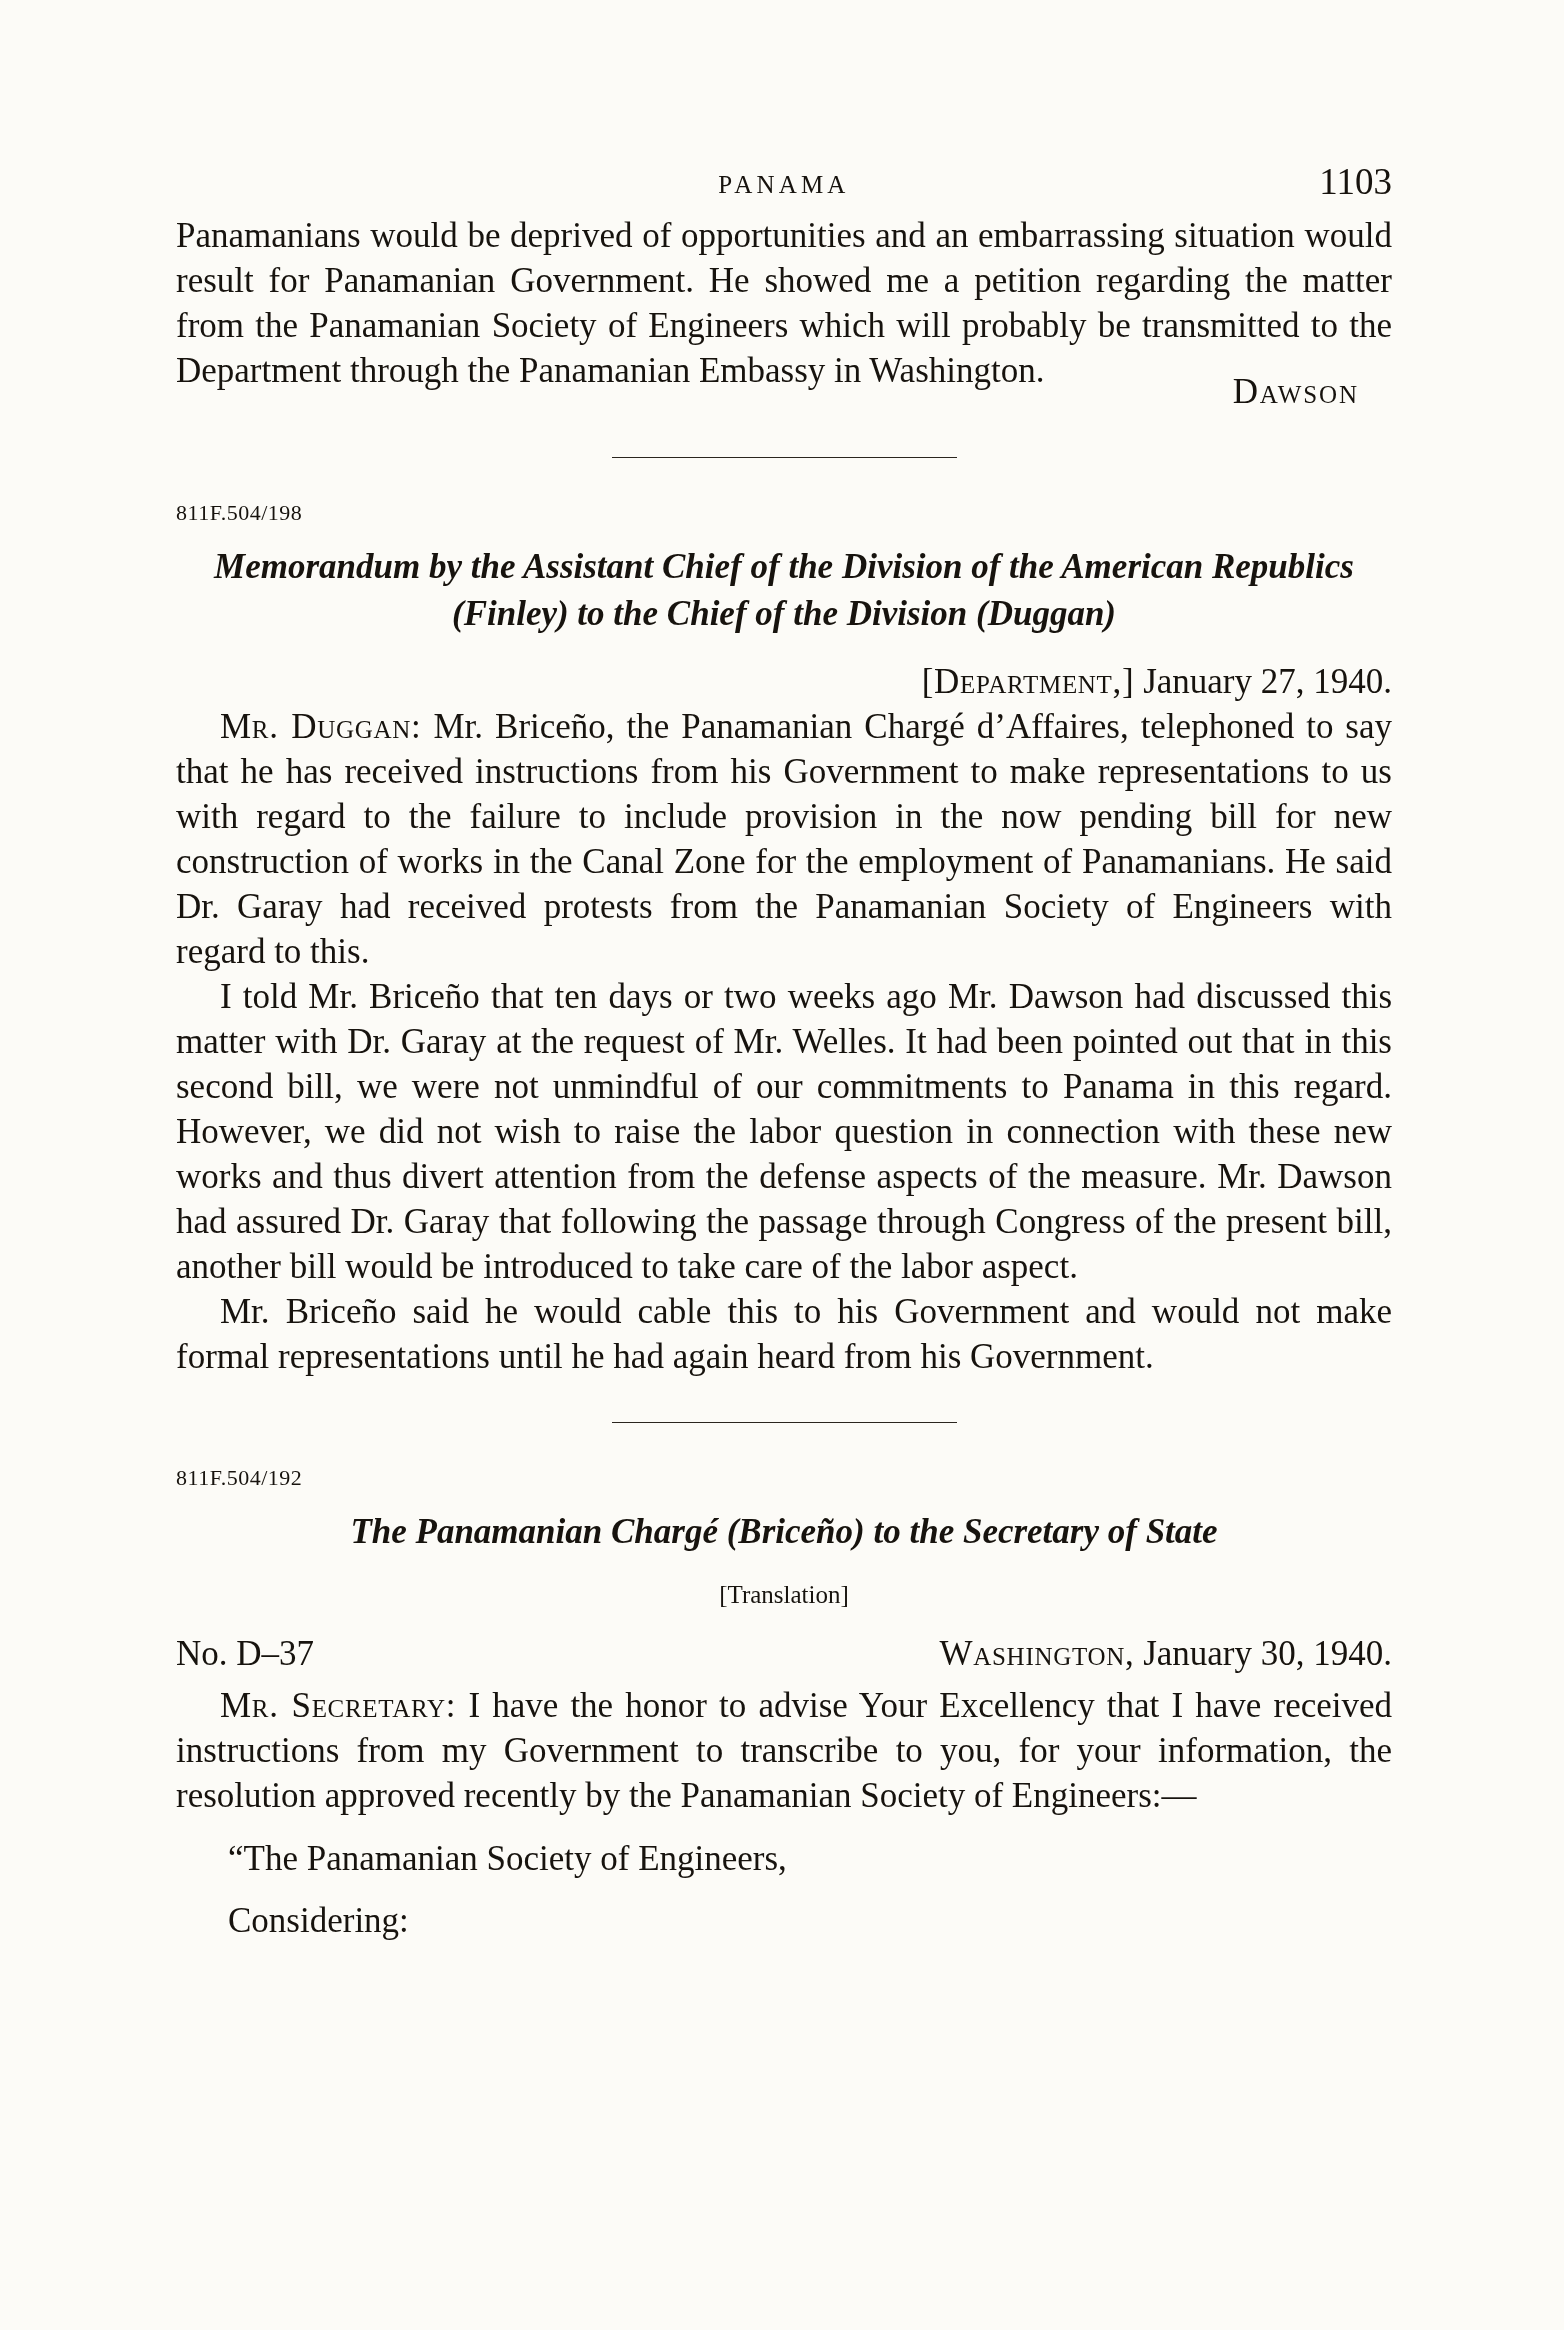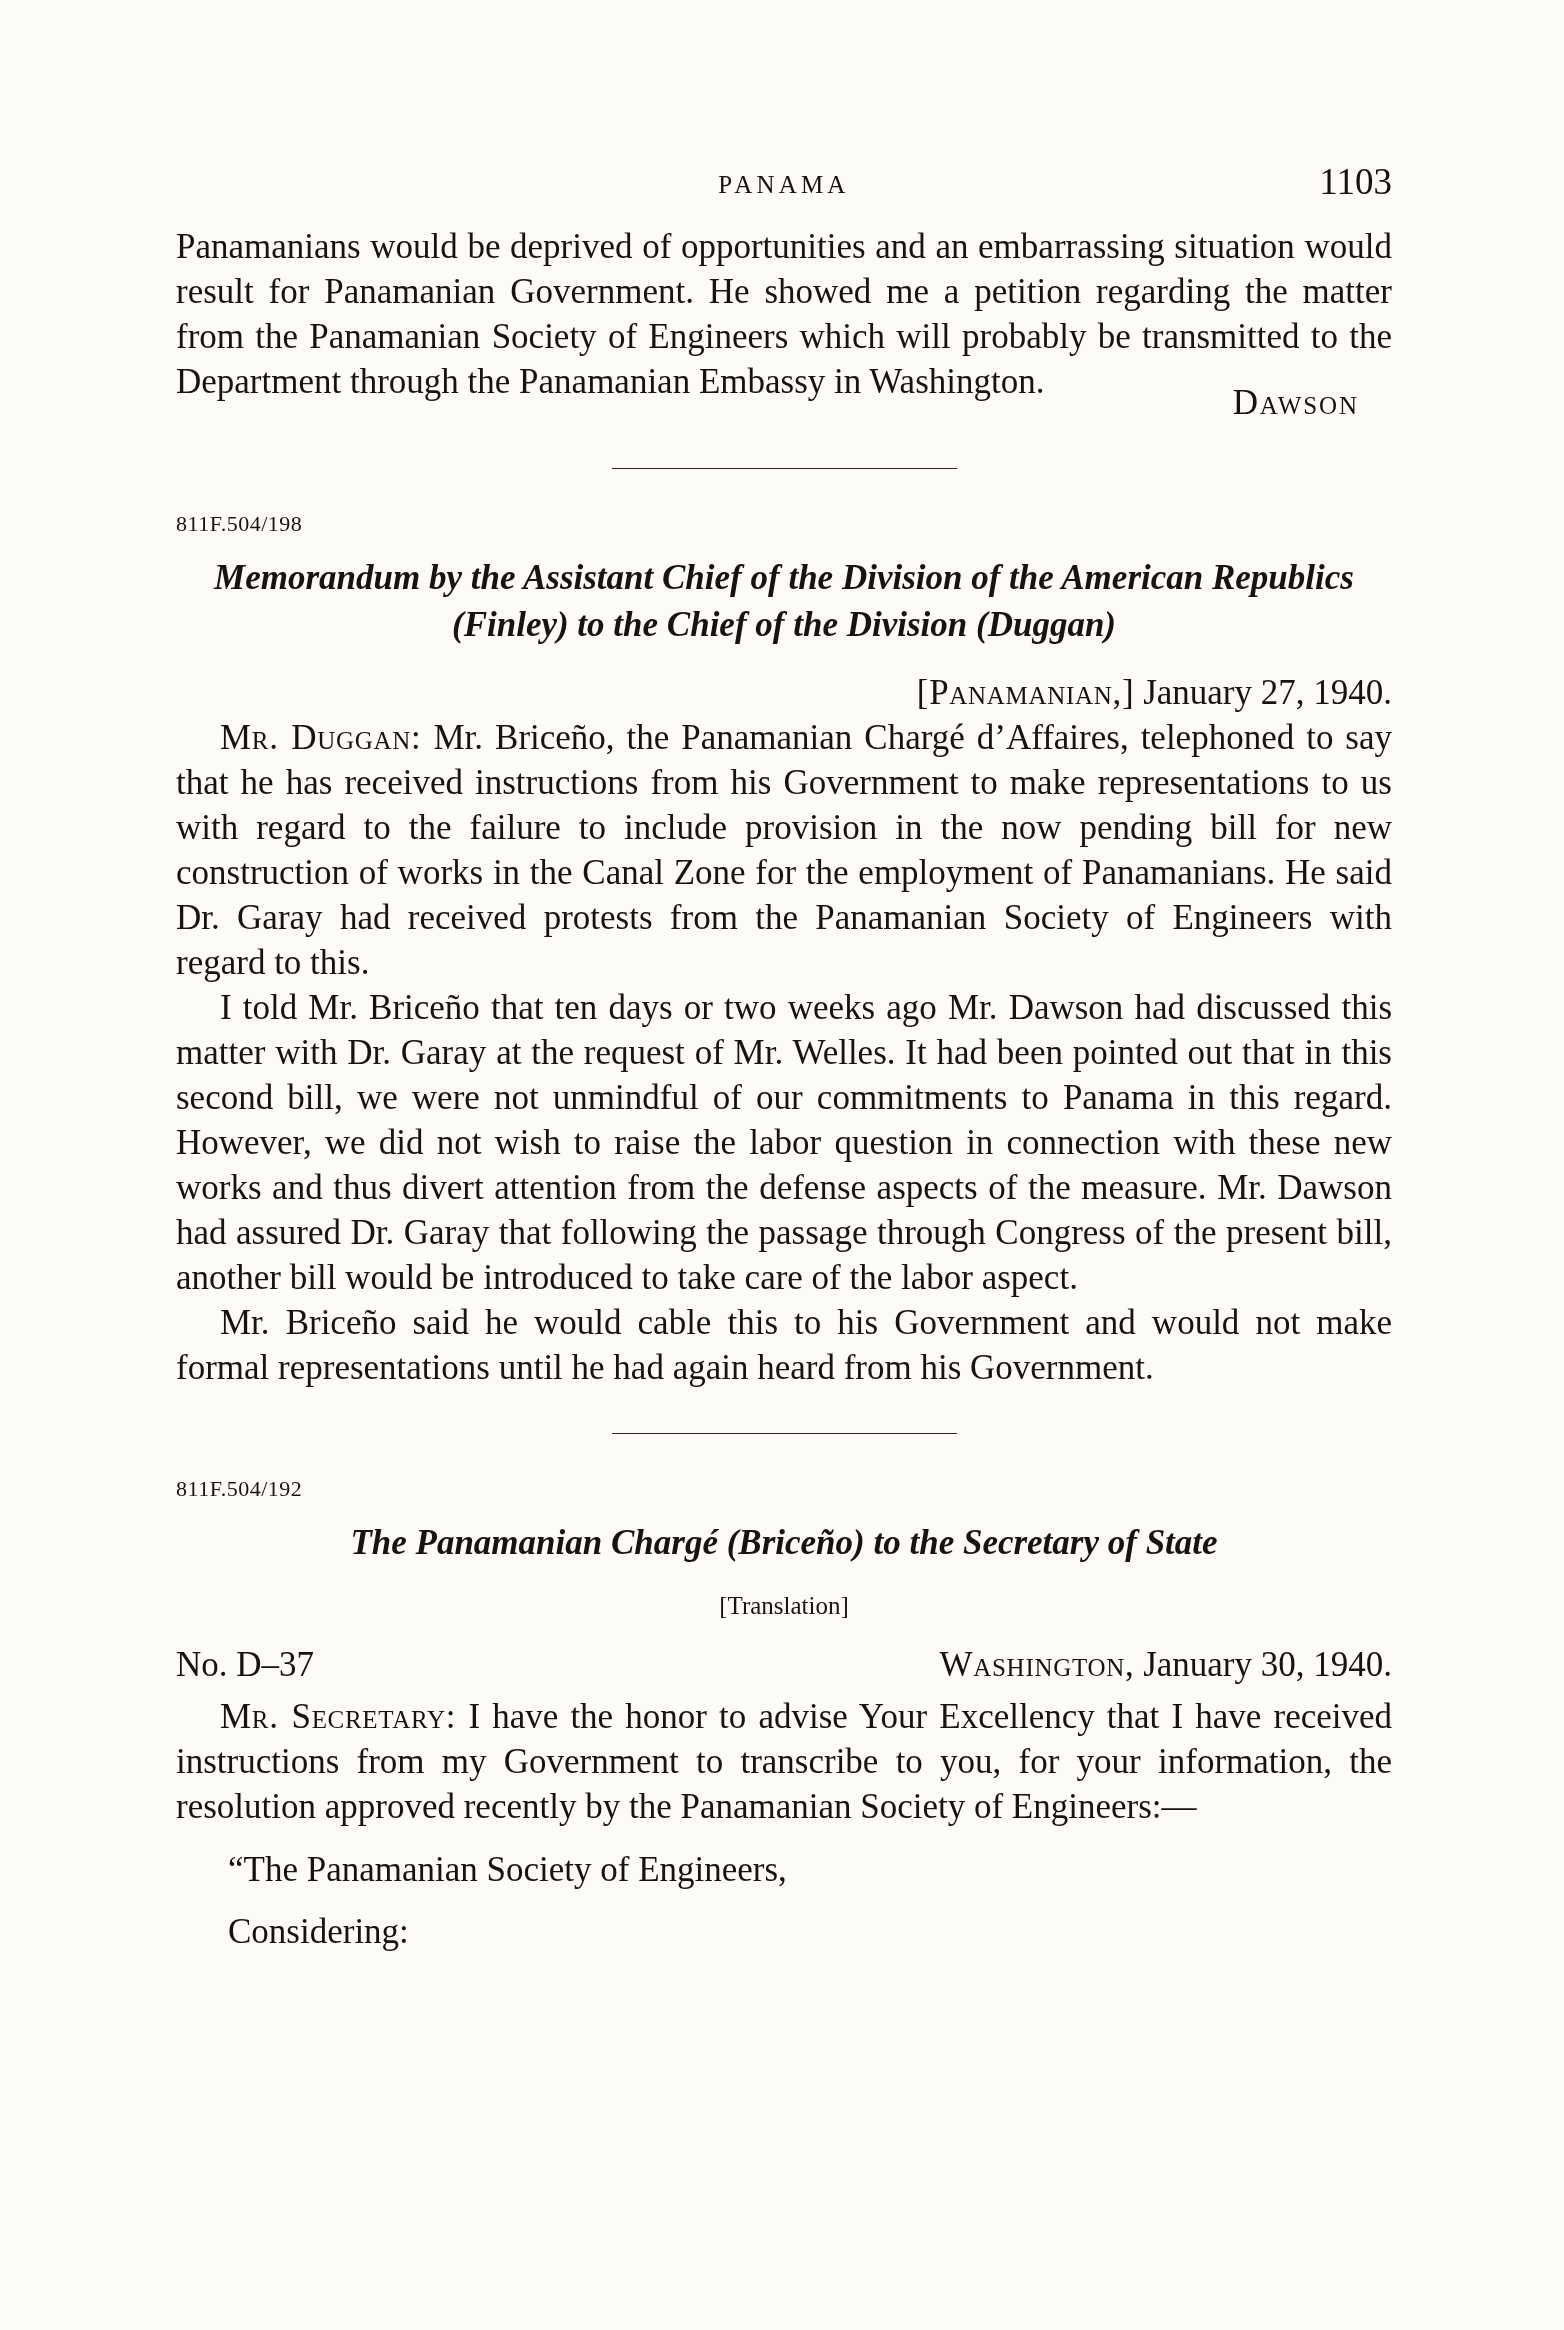--- a/index.html
+++ b/index.html
@@ -16,21 +16,21 @@
     color: #17130e;
     box-sizing: border-box;
     padding: 158px 172px 56px 176px;
     font-size: 35px;
     line-height: 45px;
   }
   
   .page-header {
     position: relative;
     height: 39px;
-    margin-bottom: 27px;
+    margin-bottom: 16px;
   }
   .running-title {
     position: absolute;
     left: 50%;
     bottom: 0;
     transform: translateX(-50%);
     font-size: 25px;
     letter-spacing: 4.2px;
     line-height: 1;
   }
@@ -111,21 +111,21 @@
   <section>
     <p class="body-par no-indent">Panamanians would be deprived of opportunities and an embarrassing situation would result for Panamanian Government. He showed me a petition regarding the matter from the Panamanian Society of Engineers which will probably be transmitted to the Department through the Panamanian Embassy in Washington.</p>
     <p class="signature"><span class="sc">Dawson</span></p>
   </section>
 
   <div class="rule"></div>
 
   <section>
     <div class="file-number">811F.504/198</div>
     <h2 class="doc-title">Memorandum by the Assistant Chief of the Division of the American Republics (Finley) to the Chief of the Division (Duggan)</h2>
-    <p class="dateline"><span class="sc">[Panamanian,]</span> <span>January 27, 1940.</span></p>
+    <p class="dateline"><span class="sc">[Department,]</span> <span>January 27, 1940.</span></p>
     <p class="body-par"><span class="sc">Mr. Duggan:</span> <span>Mr. Briceño, the Panamanian Chargé d’Affaires, telephoned to say that he has received instructions from his Government to make representations to us with regard to the failure to include provision in the now pending bill for new construction of works in the Canal Zone for the employment of Panamanians. He said Dr. Garay had received protests from the Panamanian Society of Engineers with regard to this.</span></p>
     <p class="body-par">I told Mr. Briceño that ten days or two weeks ago Mr. Dawson had discussed this matter with Dr. Garay at the request of Mr. Welles. It had been pointed out that in this second bill, we were not unmindful of our commitments to Panama in this regard. However, we did not wish to raise the labor question in connection with these new works and thus divert attention from the defense aspects of the measure. Mr. Dawson had assured Dr. Garay that following the passage through Congress of the present bill, another bill would be introduced to take care of the labor aspect.</p>
     <p class="body-par">Mr. Briceño said he would cable this to his Government and would not make formal representations until he had again heard from his Government.</p>
   </section>
 
   <div class="rule"></div>
 
   <section>
     <div class="file-number">811F.504/192</div>
     <h2 class="doc-title">The Panamanian Chargé (Briceño) to the Secretary of State</h2>

